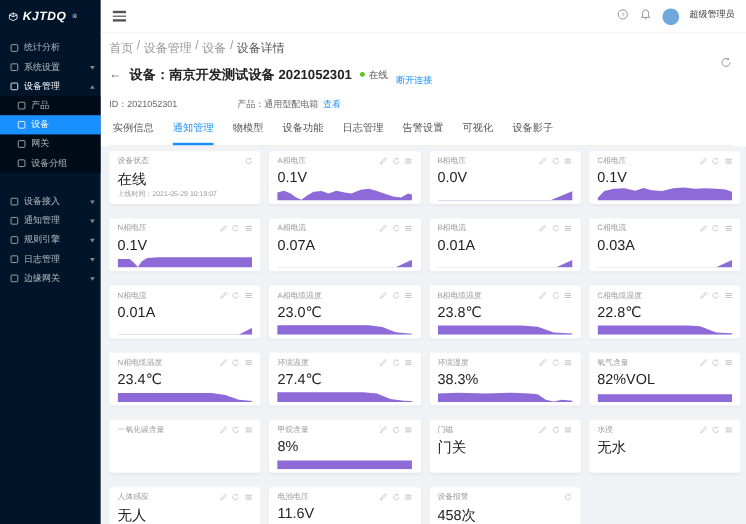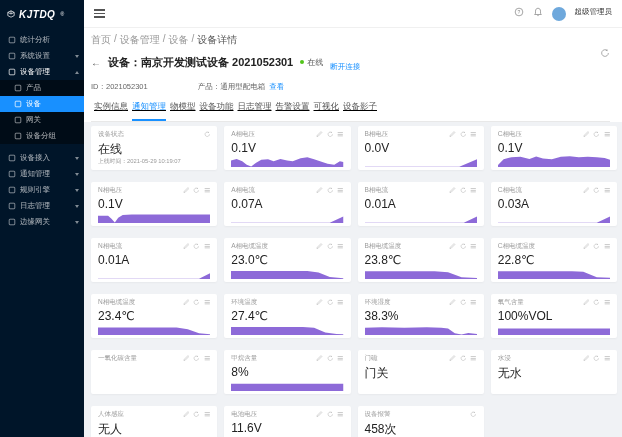--- a/index.html
+++ b/index.html
@@ -11,21 +11,21 @@
   .logo { height:28px; display:flex; align-items:center; padding-left:7px; gap:4px; }
   .logo-text { color:#fff; font-weight:bold; font-style:italic; font-size:10px; letter-spacing:.5px; }
   .logo-reg { color:#fff; font-size:5px; vertical-align:super; margin-left:1px; }
   .nav { flex:1; padding-top:4px; font-size:7.5px; }
   .nav-item { height:16px; display:flex; align-items:center; padding:0 5px 0 8px; cursor:pointer; white-space:nowrap; }
   .nav-item .lbl { margin-left:4px; flex:1; }
   .nav-icon { width:8px; height:8px; display:inline-flex; }
   .nav-icon svg { width:8px; height:8px; }
   .caret { width:0; height:0; border-left:2.5px solid transparent; border-right:2.5px solid transparent; border-top:3px solid rgba(255,255,255,.5); }
   .caret.up { border-top:none; border-bottom:3px solid rgba(255,255,255,.5); }
-  .submenu { background:#000c17; margin-bottom:6px; }
+  .submenu { background:#000c17; margin-bottom:16px; }
   .submenu .nav-item { padding-left:14px; }
   .nav-item.selected { background:#1890ff; color:#fff; }
   .nav-item.open { color:#fff; }
 
   
   .main { flex:1; display:flex; flex-direction:column; min-width:0; }
   .topbar { height:28px; background:#fff; display:flex; align-items:center; padding:0 10px; border-bottom:1px solid #f0f0f0; }
   .hamburger { width:11px; cursor:pointer; }
   .hamburger div { height:1.5px; background:#555; margin:2px 0; }
   .topbar-right { margin-left:auto; display:flex; align-items:flex-start; gap:9px; }
@@ -43,21 +43,21 @@
   .status-wrap { display:flex; align-items:center; gap:3px; }
   .dot { width:4px; height:4px; border-radius:50%; }
   .status-text { font-size:8px; color:#555; }
   .action-link { font-size:7.5px; color:#1890ff; cursor:pointer;margin-top:10px; }
   .hdr-refresh { position:absolute; right:12px; top:16px; cursor:pointer; }
   .hdr-refresh svg { width:10px; height:10px; }
   .meta-row { display:flex; gap:50px; margin-top:10px; font-size:7.5px; color:#666; }
   .meta-link { color:#1890ff; margin-left:4px; cursor:pointer; }
 
   
-  .tabs { display:flex; gap:4px; padding:9px 0 0 3px; border-bottom:1px solid #e8e8e8; background:#fff;text-decoration:underline; }
+  .tabs { display:flex; gap:16px; padding:9px 0 0 3px; border-bottom:1px solid #e8e8e8; background:#fff; }
   .tab { font-size:8.5px; color:#555; padding-bottom:6px; cursor:pointer; border-bottom:2px solid transparent; }
   .tab.active { color:#1890ff; border-bottom-color:#1890ff; }
 
   
   .content { flex:1; background:#f0f2f5; padding:4px 5px 0 7px; overflow:hidden; }
   .grid { display:grid; grid-template-columns:repeat(4,1fr); gap:12px 7px; }
   .card { background:#fff; border-radius:2px; height:44px; padding:4px 7px 0 7px; position:relative; box-shadow:0 1px 2px rgba(0,0,0,.04); overflow:hidden; }
   .card-head { display:flex; align-items:center; }
   .card-label { font-size:6.5px; color:#9a9a9a; flex:1; white-space:nowrap; overflow:hidden; }
   .card-icons { display:flex; gap:4px; }
@@ -728,21 +728,21 @@
               </span>
               <span>
                 <svg viewBox="0 0 10 10">
                   <rect x="1" y="2" width="8" height="1.1" fill="#b8b8b8"></rect>
                   <rect x="1" y="4.5" width="8" height="1.1" fill="#b8b8b8"></rect>
                   <rect x="1" y="7" width="8" height="1.1" fill="#b8b8b8"></rect>
                 </svg>
               </span>
             </span>
           </div>
-          <div class="card-value">100%VOL</div>
+          <div class="card-value">82%VOL</div>
           <div class="spark">
             <svg viewBox="0 0 100 14" preserveAspectRatio="none">
               <polygon points="0,14 0,7.00 100,7.00 100,14" fill="#8d6ad8"></polygon>
             </svg>
           </div>
         </div>
         <div class="card">
           <div class="card-head">
             <span class="card-label">一氧化碳含量</span>
             <span class="card-icons">

